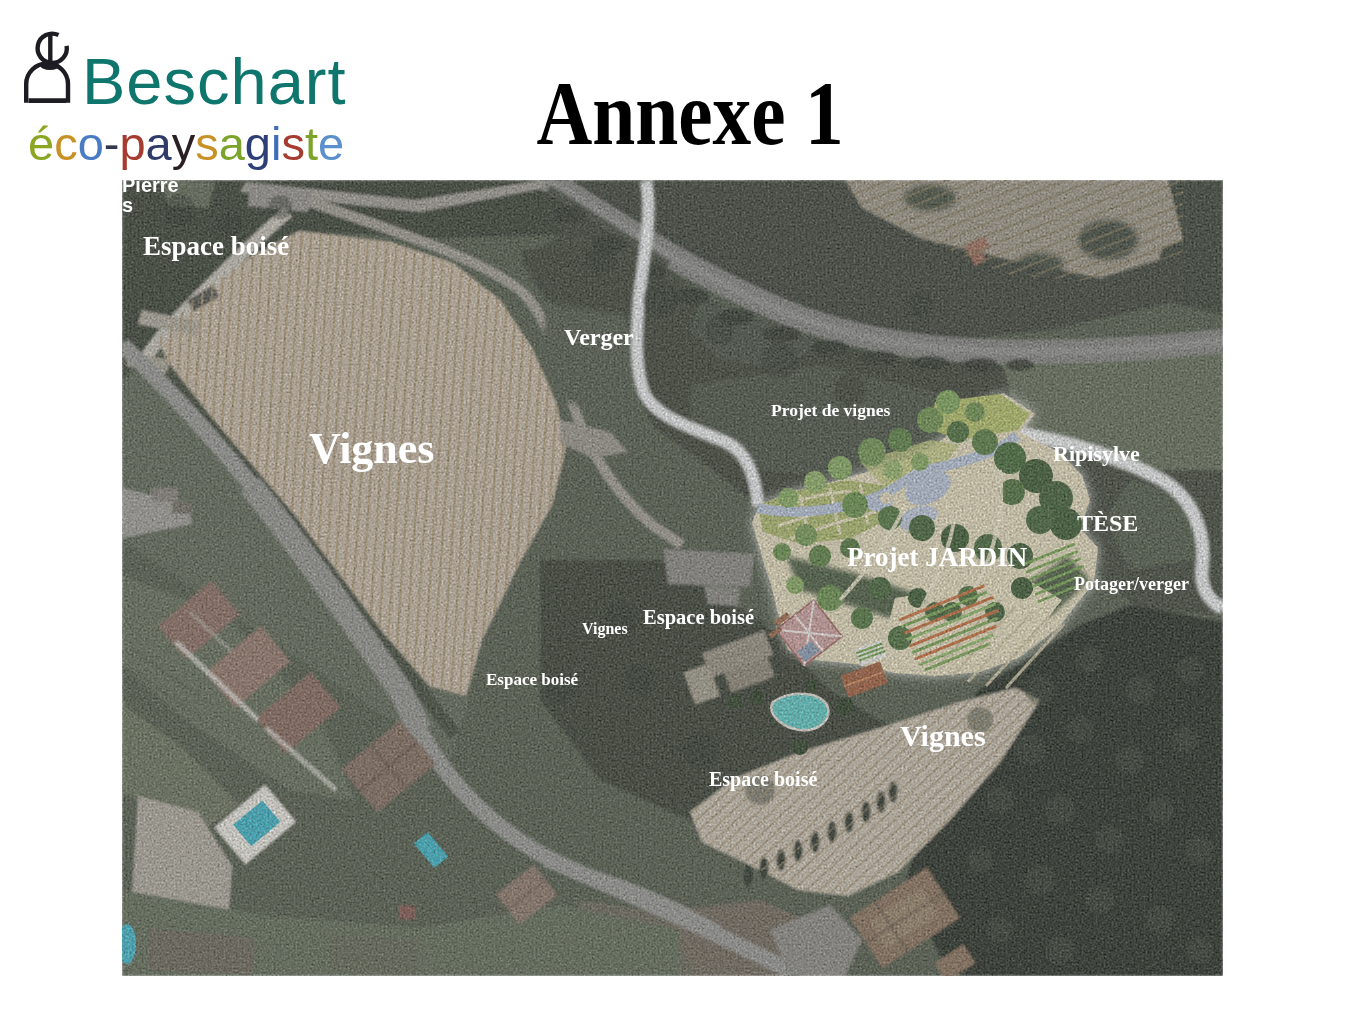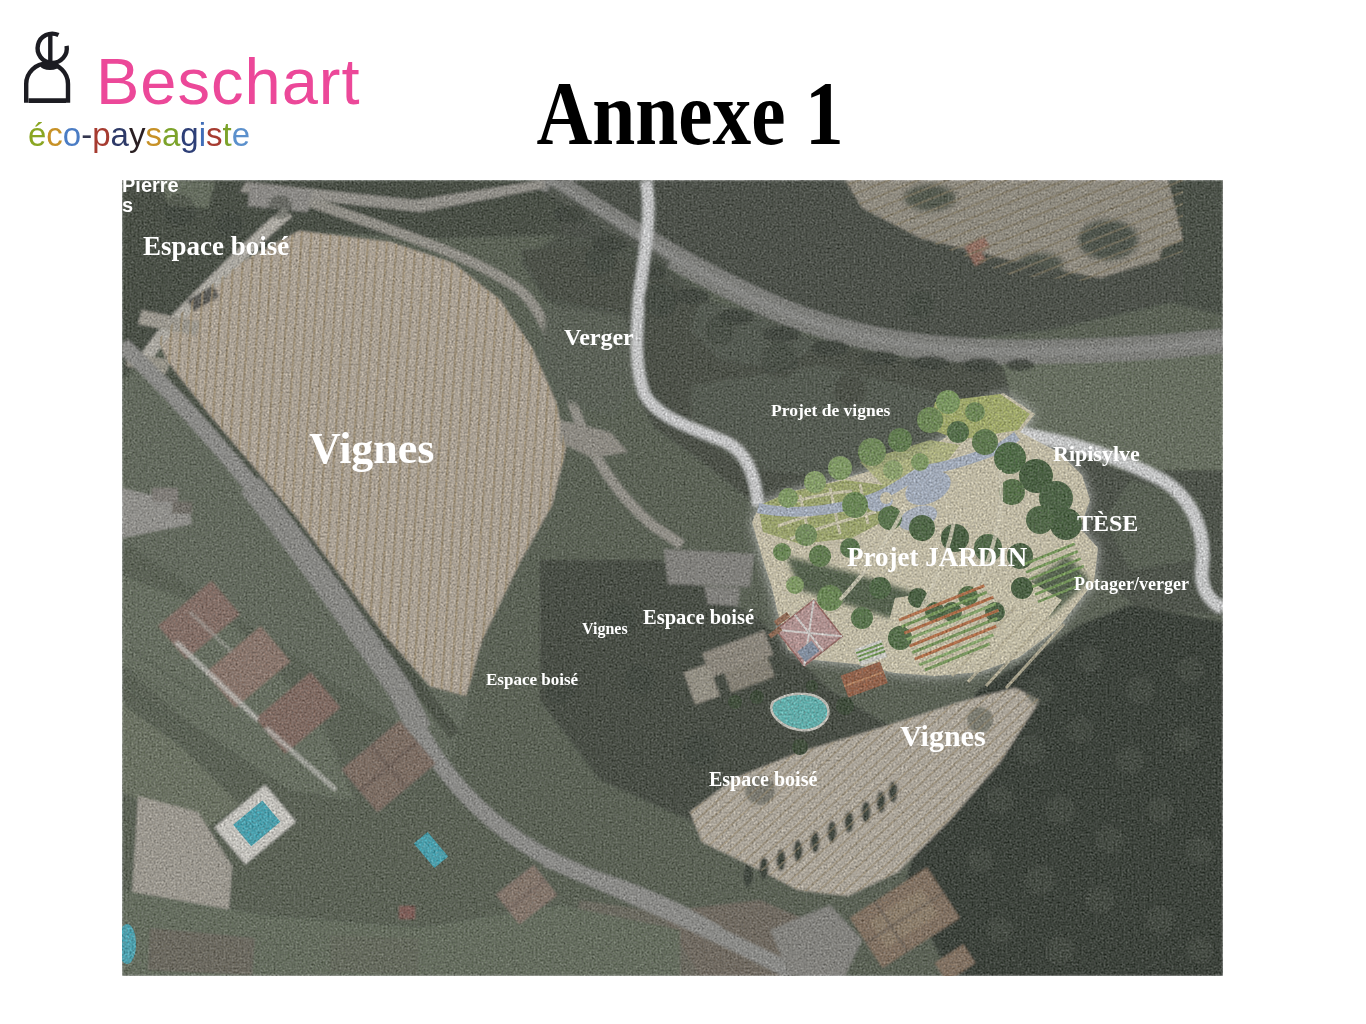--- a/index.html
+++ b/index.html
@@ -13,23 +13,23 @@
   <svg style="position:absolute;left:18px;top:25px" width="67" height="85" viewBox="18 25 67 85">
     <g fill="none" stroke="#1c1c22" stroke-width="4.4">
       <path d="M66.6 45.8 A14.6 14.6 0 1 1 58.5 35.1"></path>
       <path d="M50.3 32.6 L50.3 64.3"></path>
       <path d="M26.2 102.8 L26.2 84 A 20.9 20.5 0 0 1 68 84 L68 102.8"></path>
       <path d="M28.5 100.6 L66 100.6" stroke-width="4.6"></path>
     </g>
     <ellipse cx="50" cy="66" rx="9.5" ry="4" fill="#1c1c22"></ellipse>
   </svg>
 
-  <div style="position:absolute;left:96px;top:44px;font-size:65px;color:#ec4899;letter-spacing:1px;font-weight:400;">Beschart</div>
-
-  <div style="position:absolute;left:28px;top:116px;font-size:33px;font-weight:400;letter-spacing:0px;">
+  <div style="position:absolute;left:82px;top:44px;font-size:65px;color:#0f766e;letter-spacing:1px;font-weight:400;">Beschart</div>
+
+  <div style="position:absolute;left:28px;top:116px;font-size:47px;font-weight:400;letter-spacing:0px;">
     <span style="color:#8aa622">é</span><span style="color:#c79126">c</span><span style="color:#4a7cc4">o</span><span style="color:#33364f">-</span><span style="color:#a63b30">p</span><span style="color:#2e3a68">a</span><span style="color:#2a1f22">y</span><span style="color:#c79126">s</span><span style="color:#7ca32a">a</span><span style="color:#2e3f77">g</span><span style="color:#3f6db8">i</span><span style="color:#a63b30">s</span><span style="color:#7ca32a">t</span><span style="color:#5b90cc">e</span>
   </div>
 
   <div style="position:absolute;left:7px;top:61px;width:1366px;text-align:center;font-family:'Liberation Serif',serif;font-weight:bold;font-size:91px;color:#000;transform:scaleX(0.85);">Annexe 1</div>
 
   <svg id="map" style="position:absolute;left:122px;top:180px" width="1101" height="796" viewBox="122 180 1101 796">
     <defs>
       <filter id="soft" x="-20%" y="-20%" width="140%" height="140%">
           <feGaussianBlur stdDeviation="2.5"></feGaussianBlur>
         </filter>

